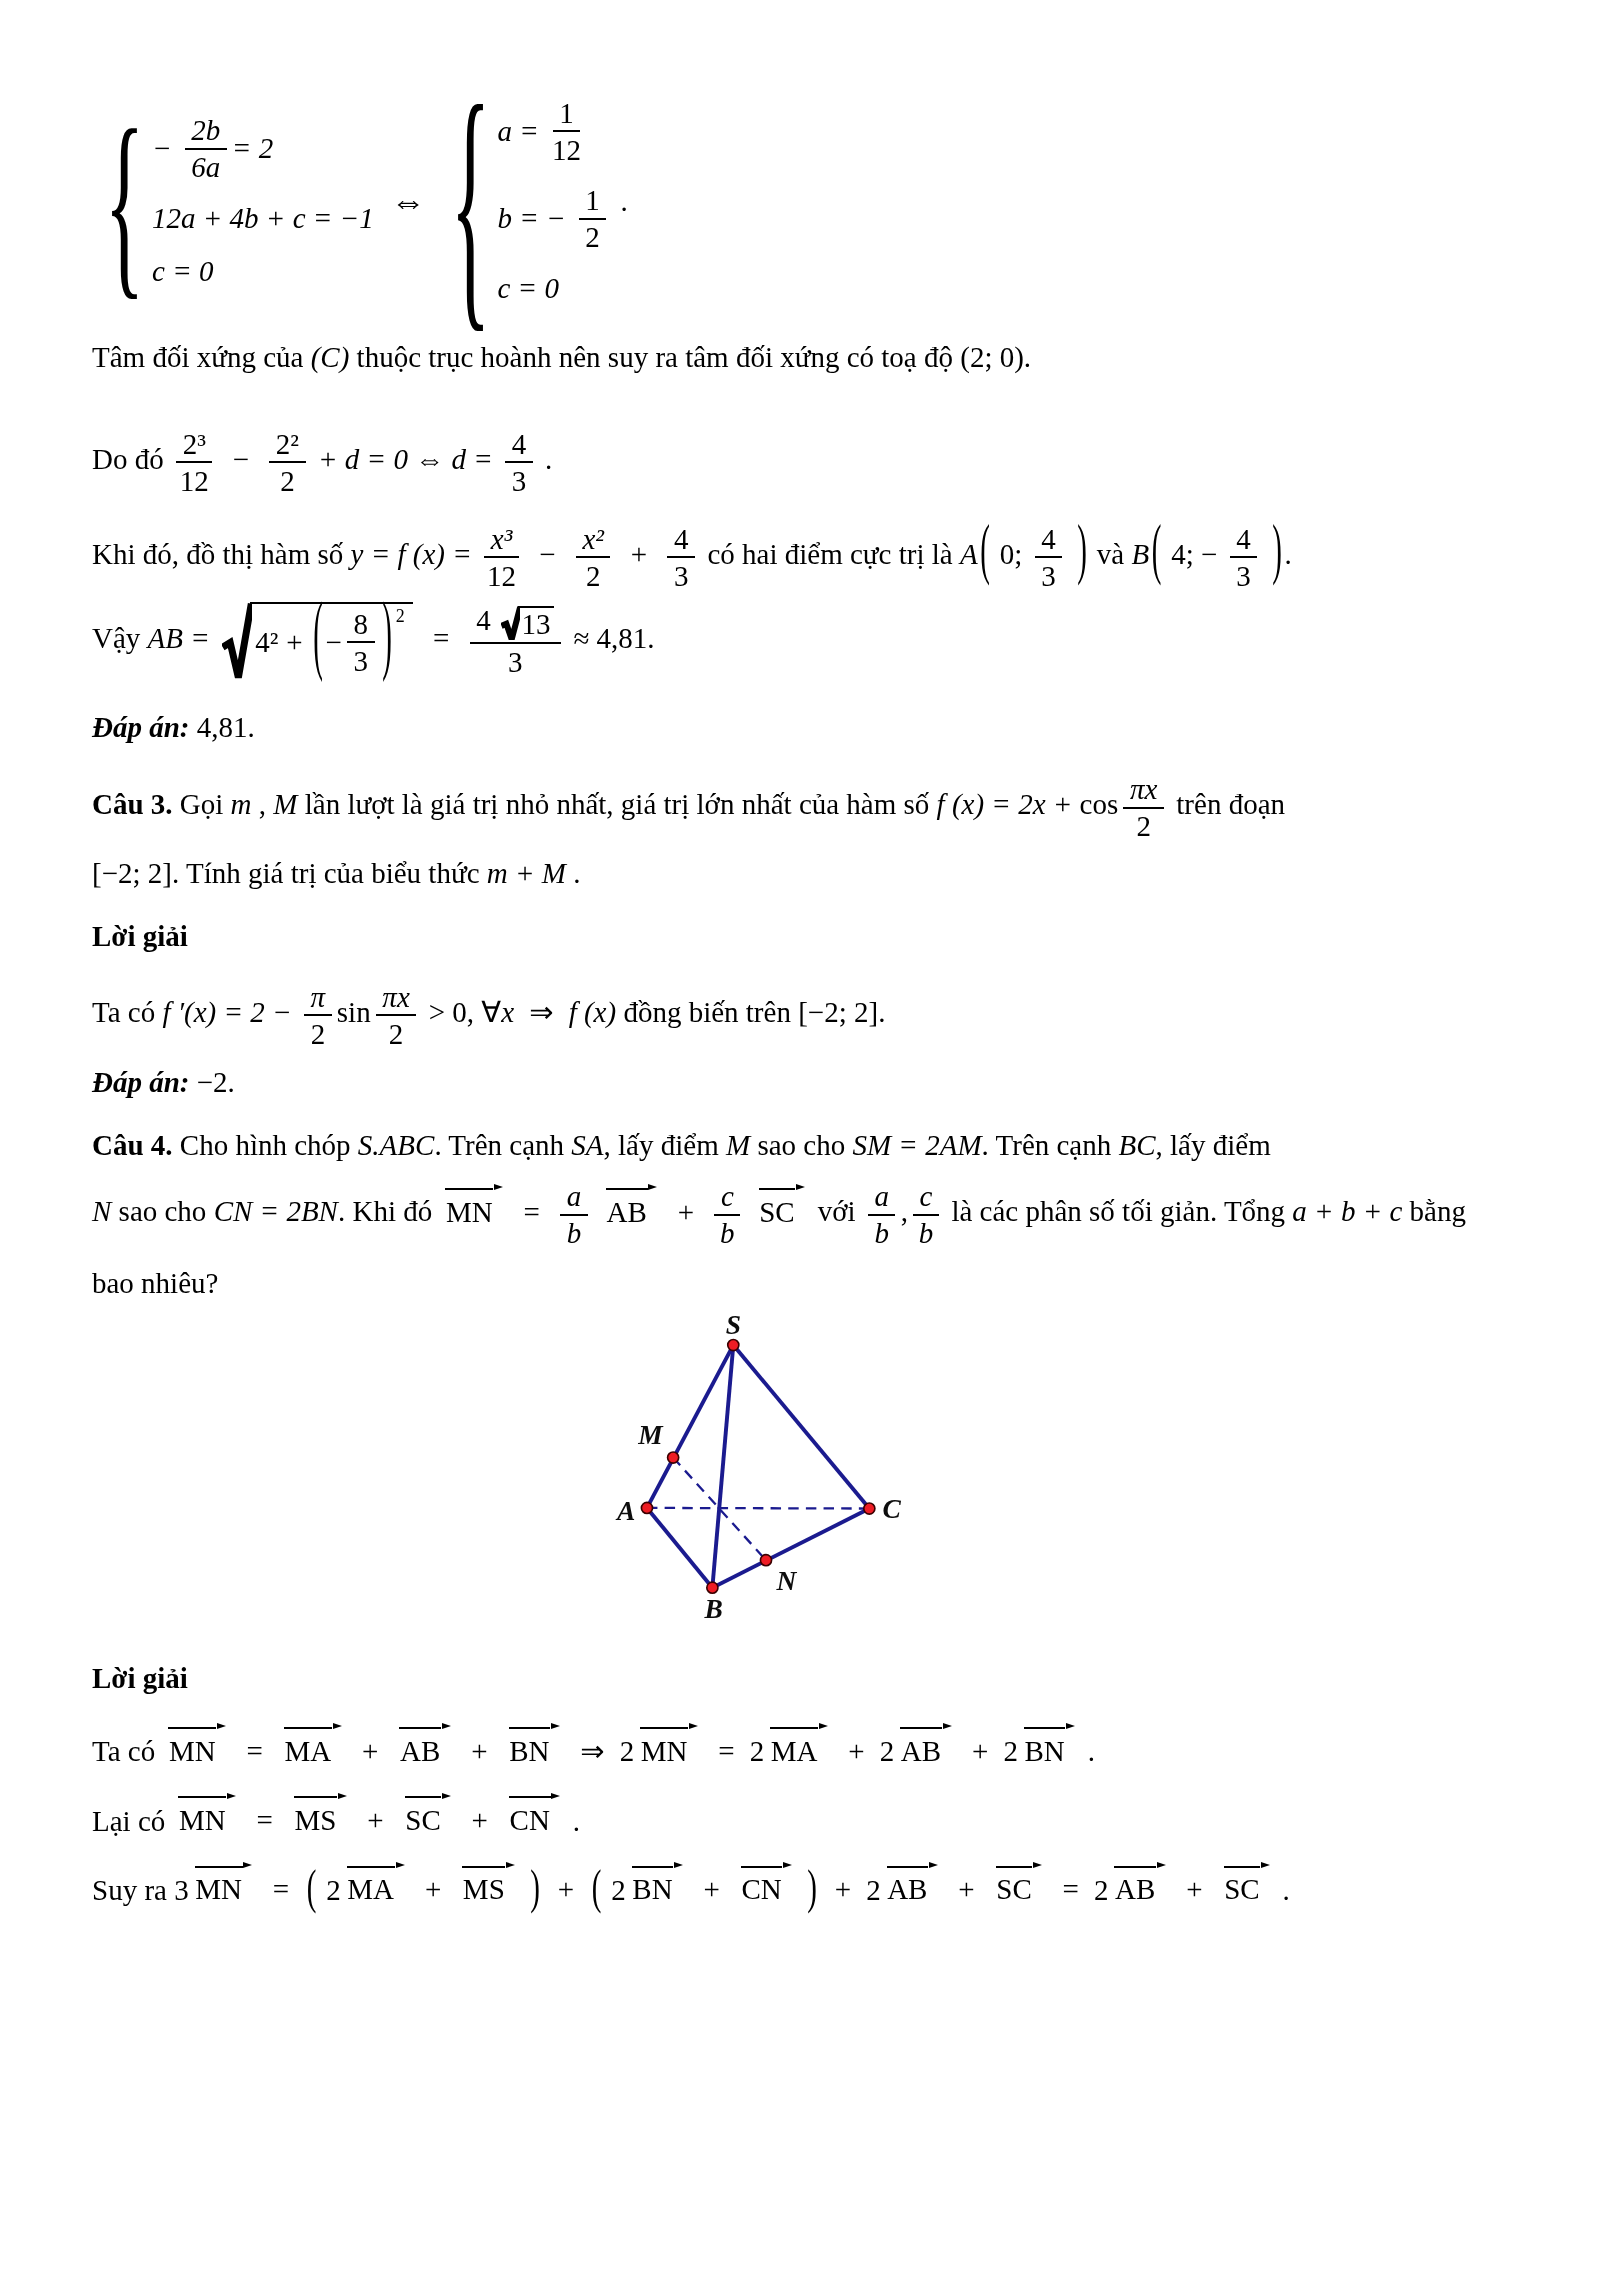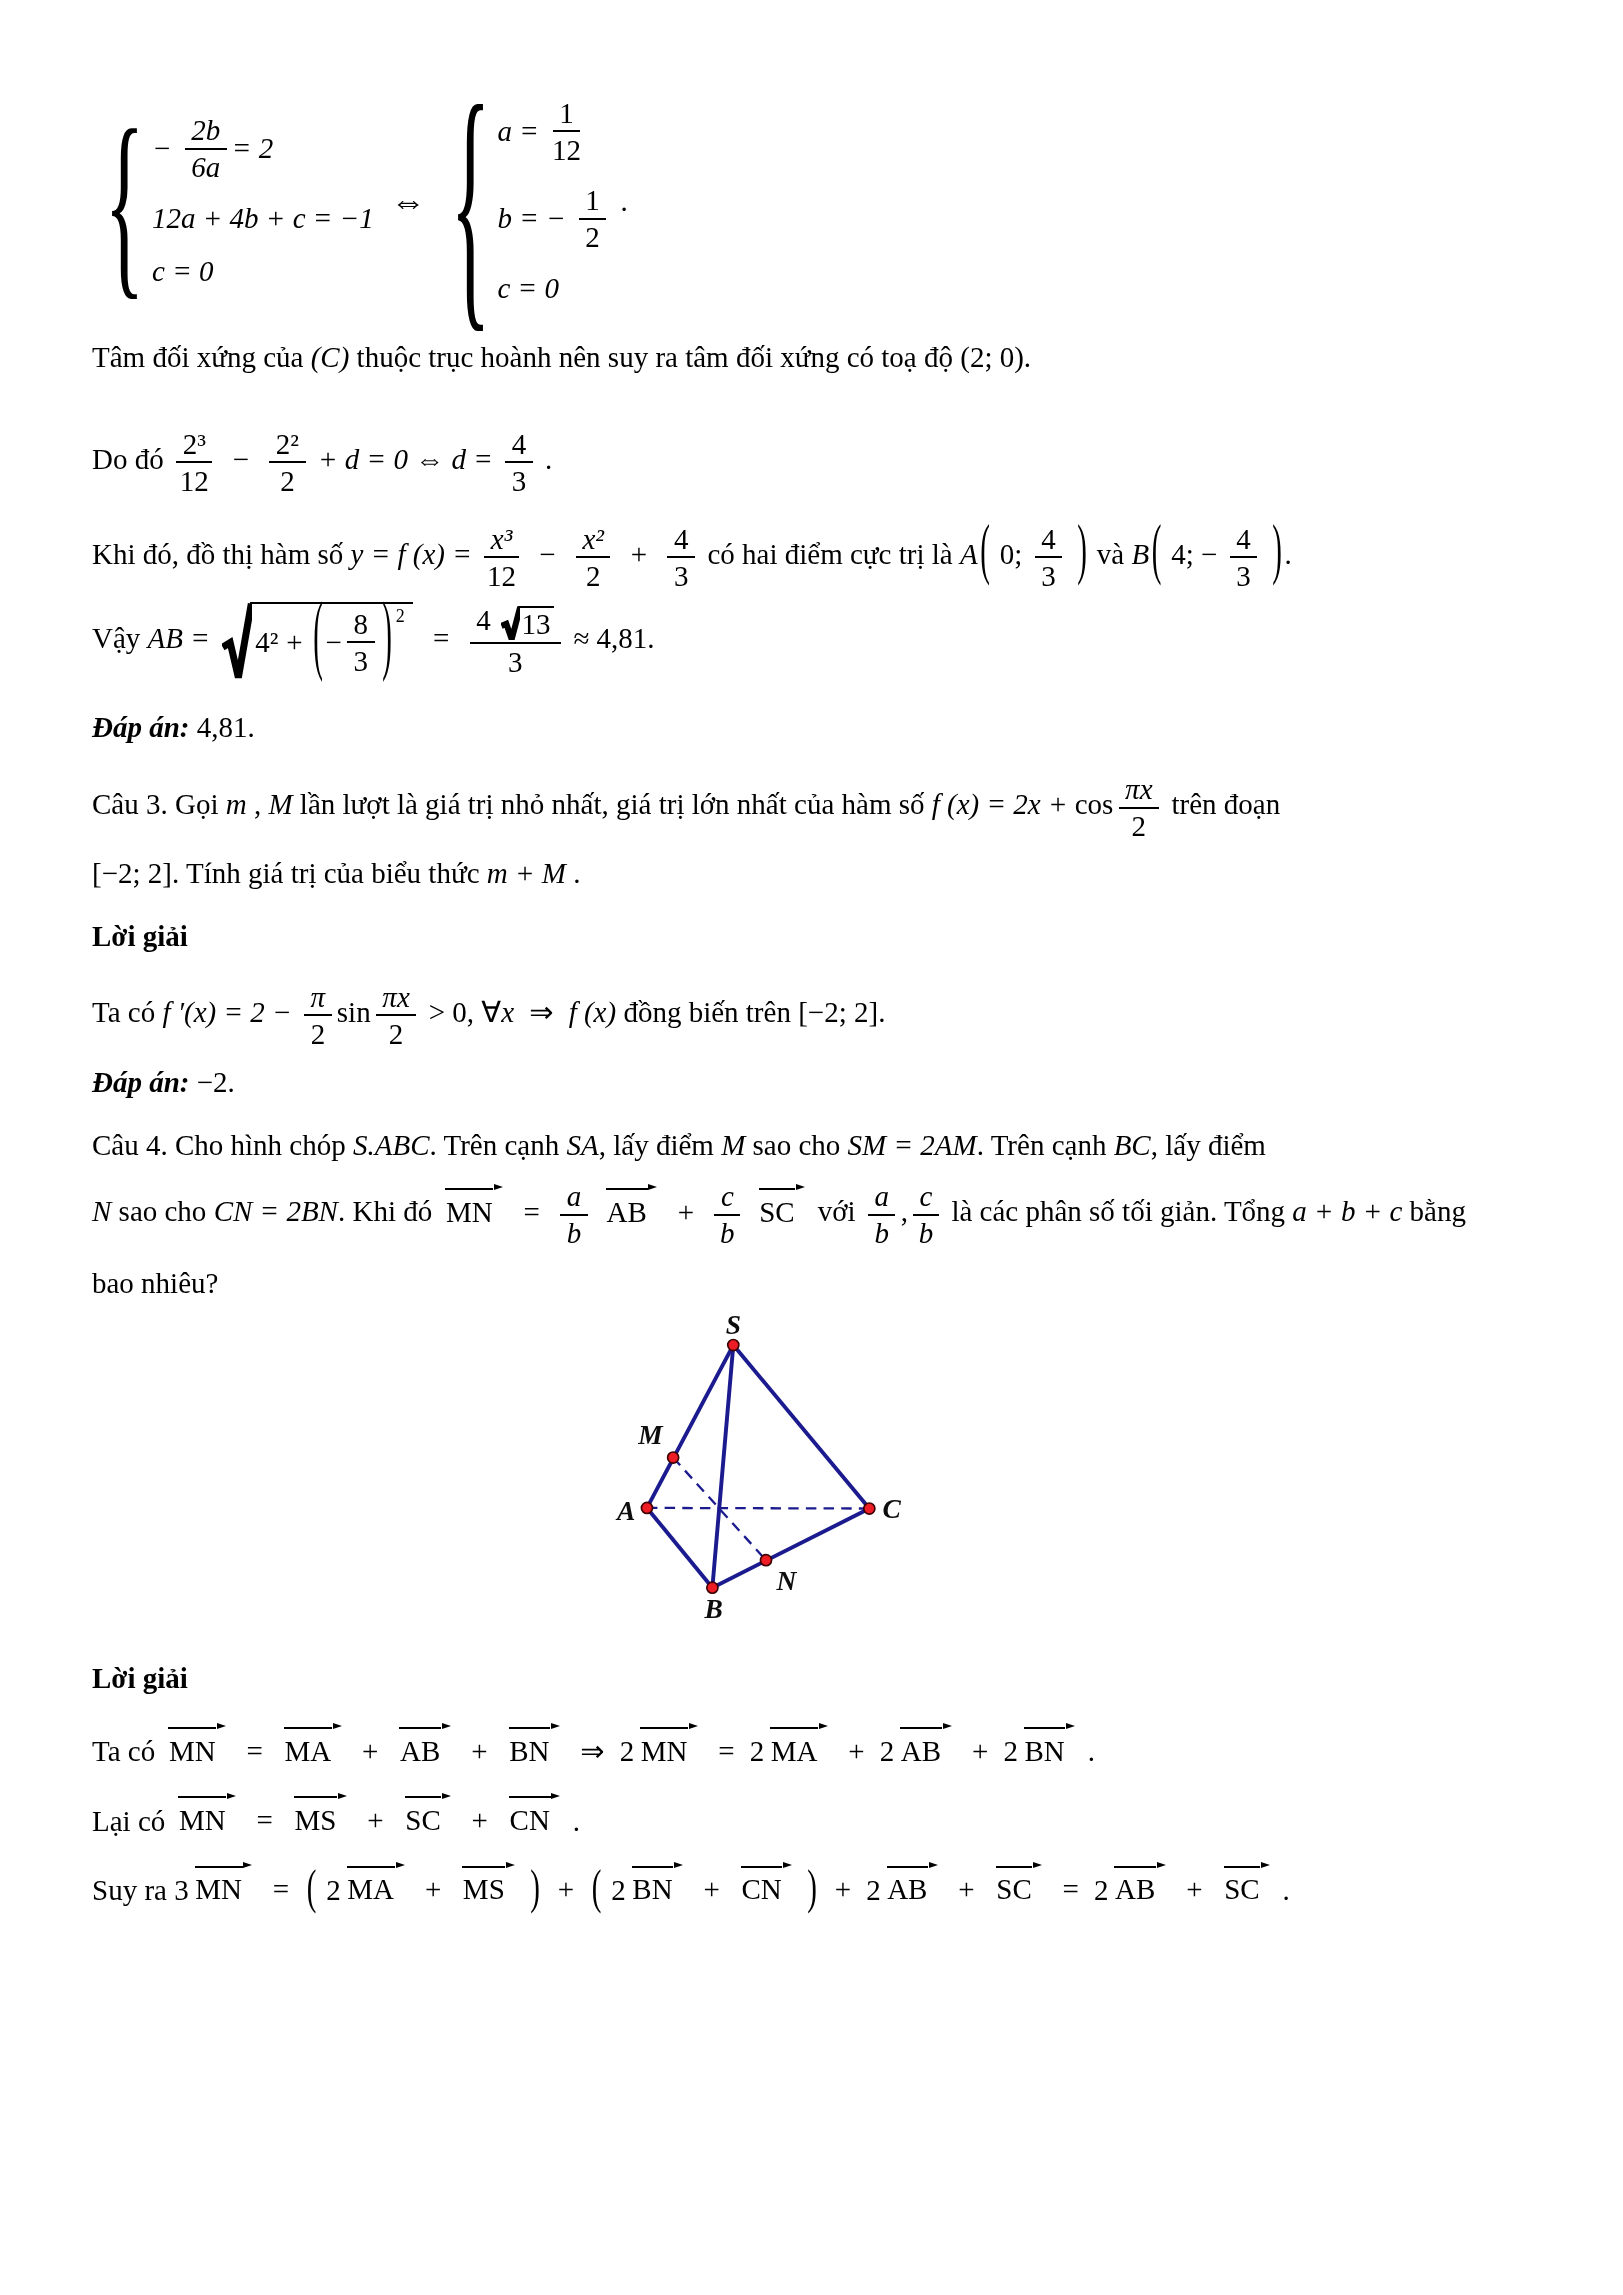--- a/index.html
+++ b/index.html
@@ -7,21 +7,21 @@
   body {
     width:1623px; height:2295px;
     color:#000;
     font-family:"Liberation Serif", serif;
     font-size:29px;
   }
   .page { padding:98px 85px 0 92px; }
 
   .line { margin-bottom:30px; white-space:nowrap; line-height:1.3; }
   .it { font-style:italic; }
-  .b  { font-weight:normal; }
+  .b  { font-weight:bold; }
   .bi { font-weight:bold; font-style:italic; }
   .op { margin:0 7.9px; }
   .center { font-weight:bold; }
 
   
   .frac { display:inline-flex; flex-direction:column; align-items:center;
           vertical-align:middle; margin:0 5.2px; text-align:center; }
   .frac .num { display:block; border-bottom:2.3px solid #000; padding:0 6.5px 2px; line-height:1.05; }
   .frac .den { display:block; padding-top:2.6px; line-height:1.05; }
   .numflex { display:inline-flex; align-items:center; }

